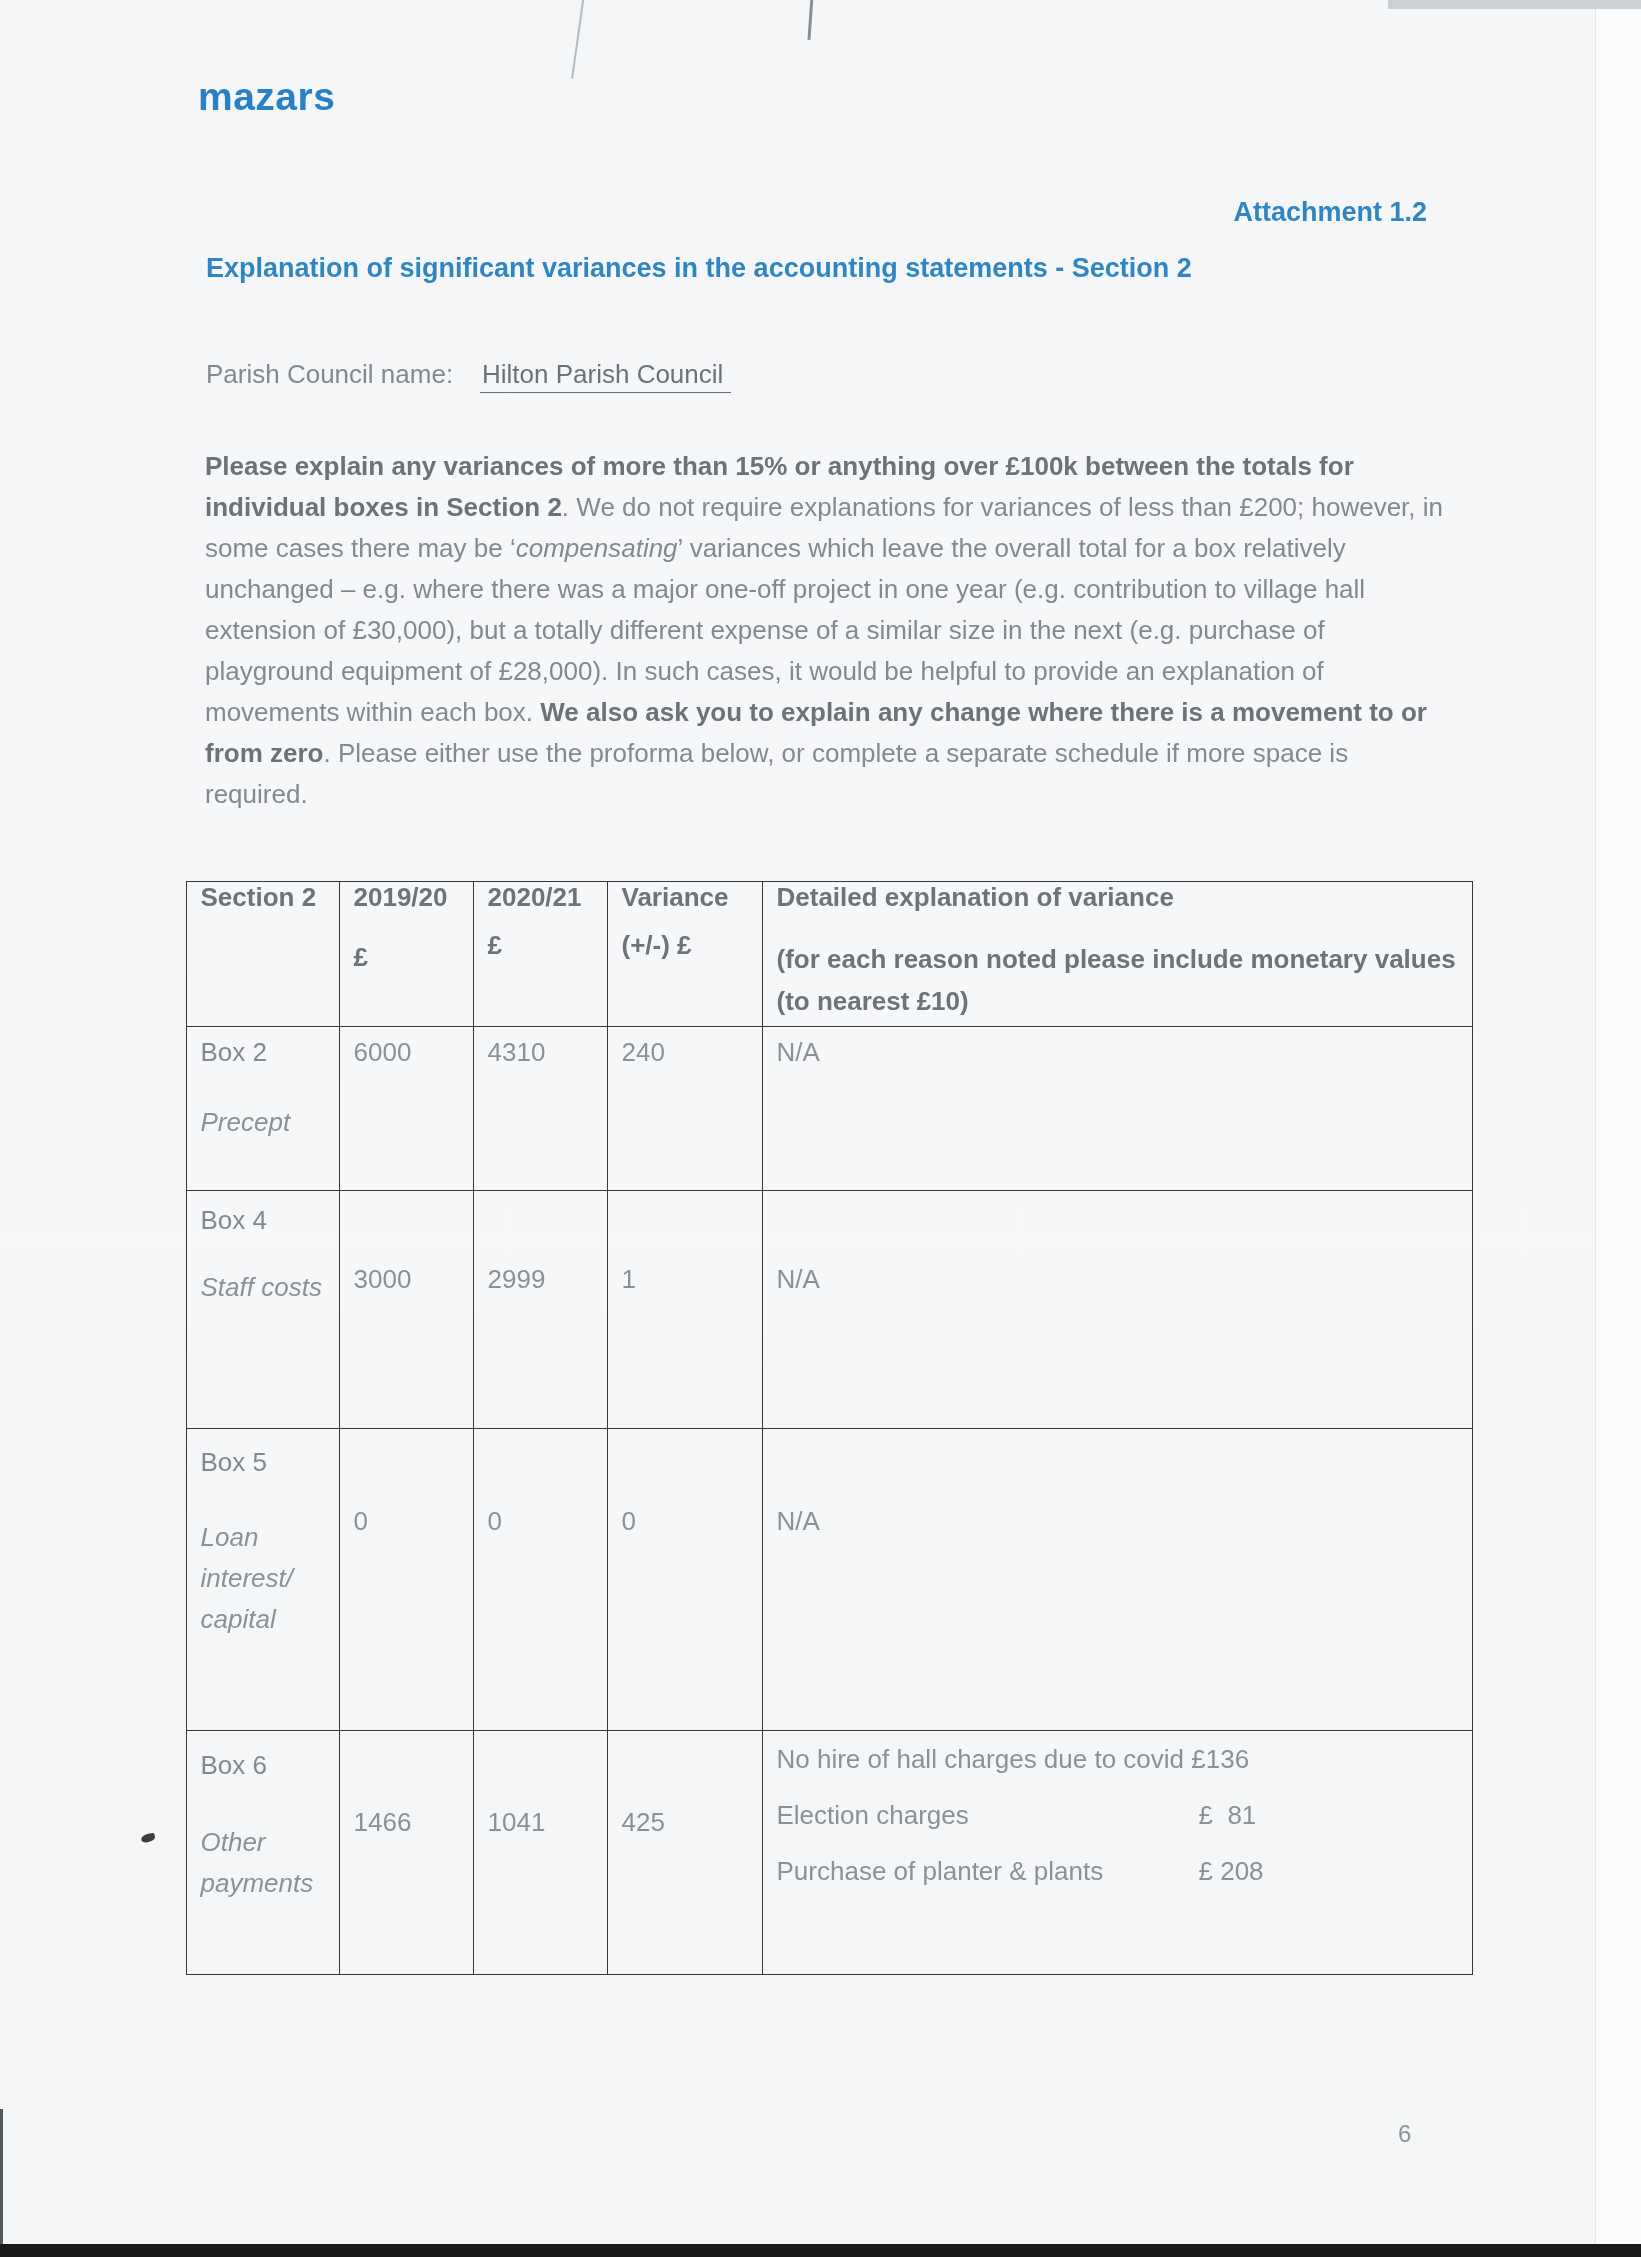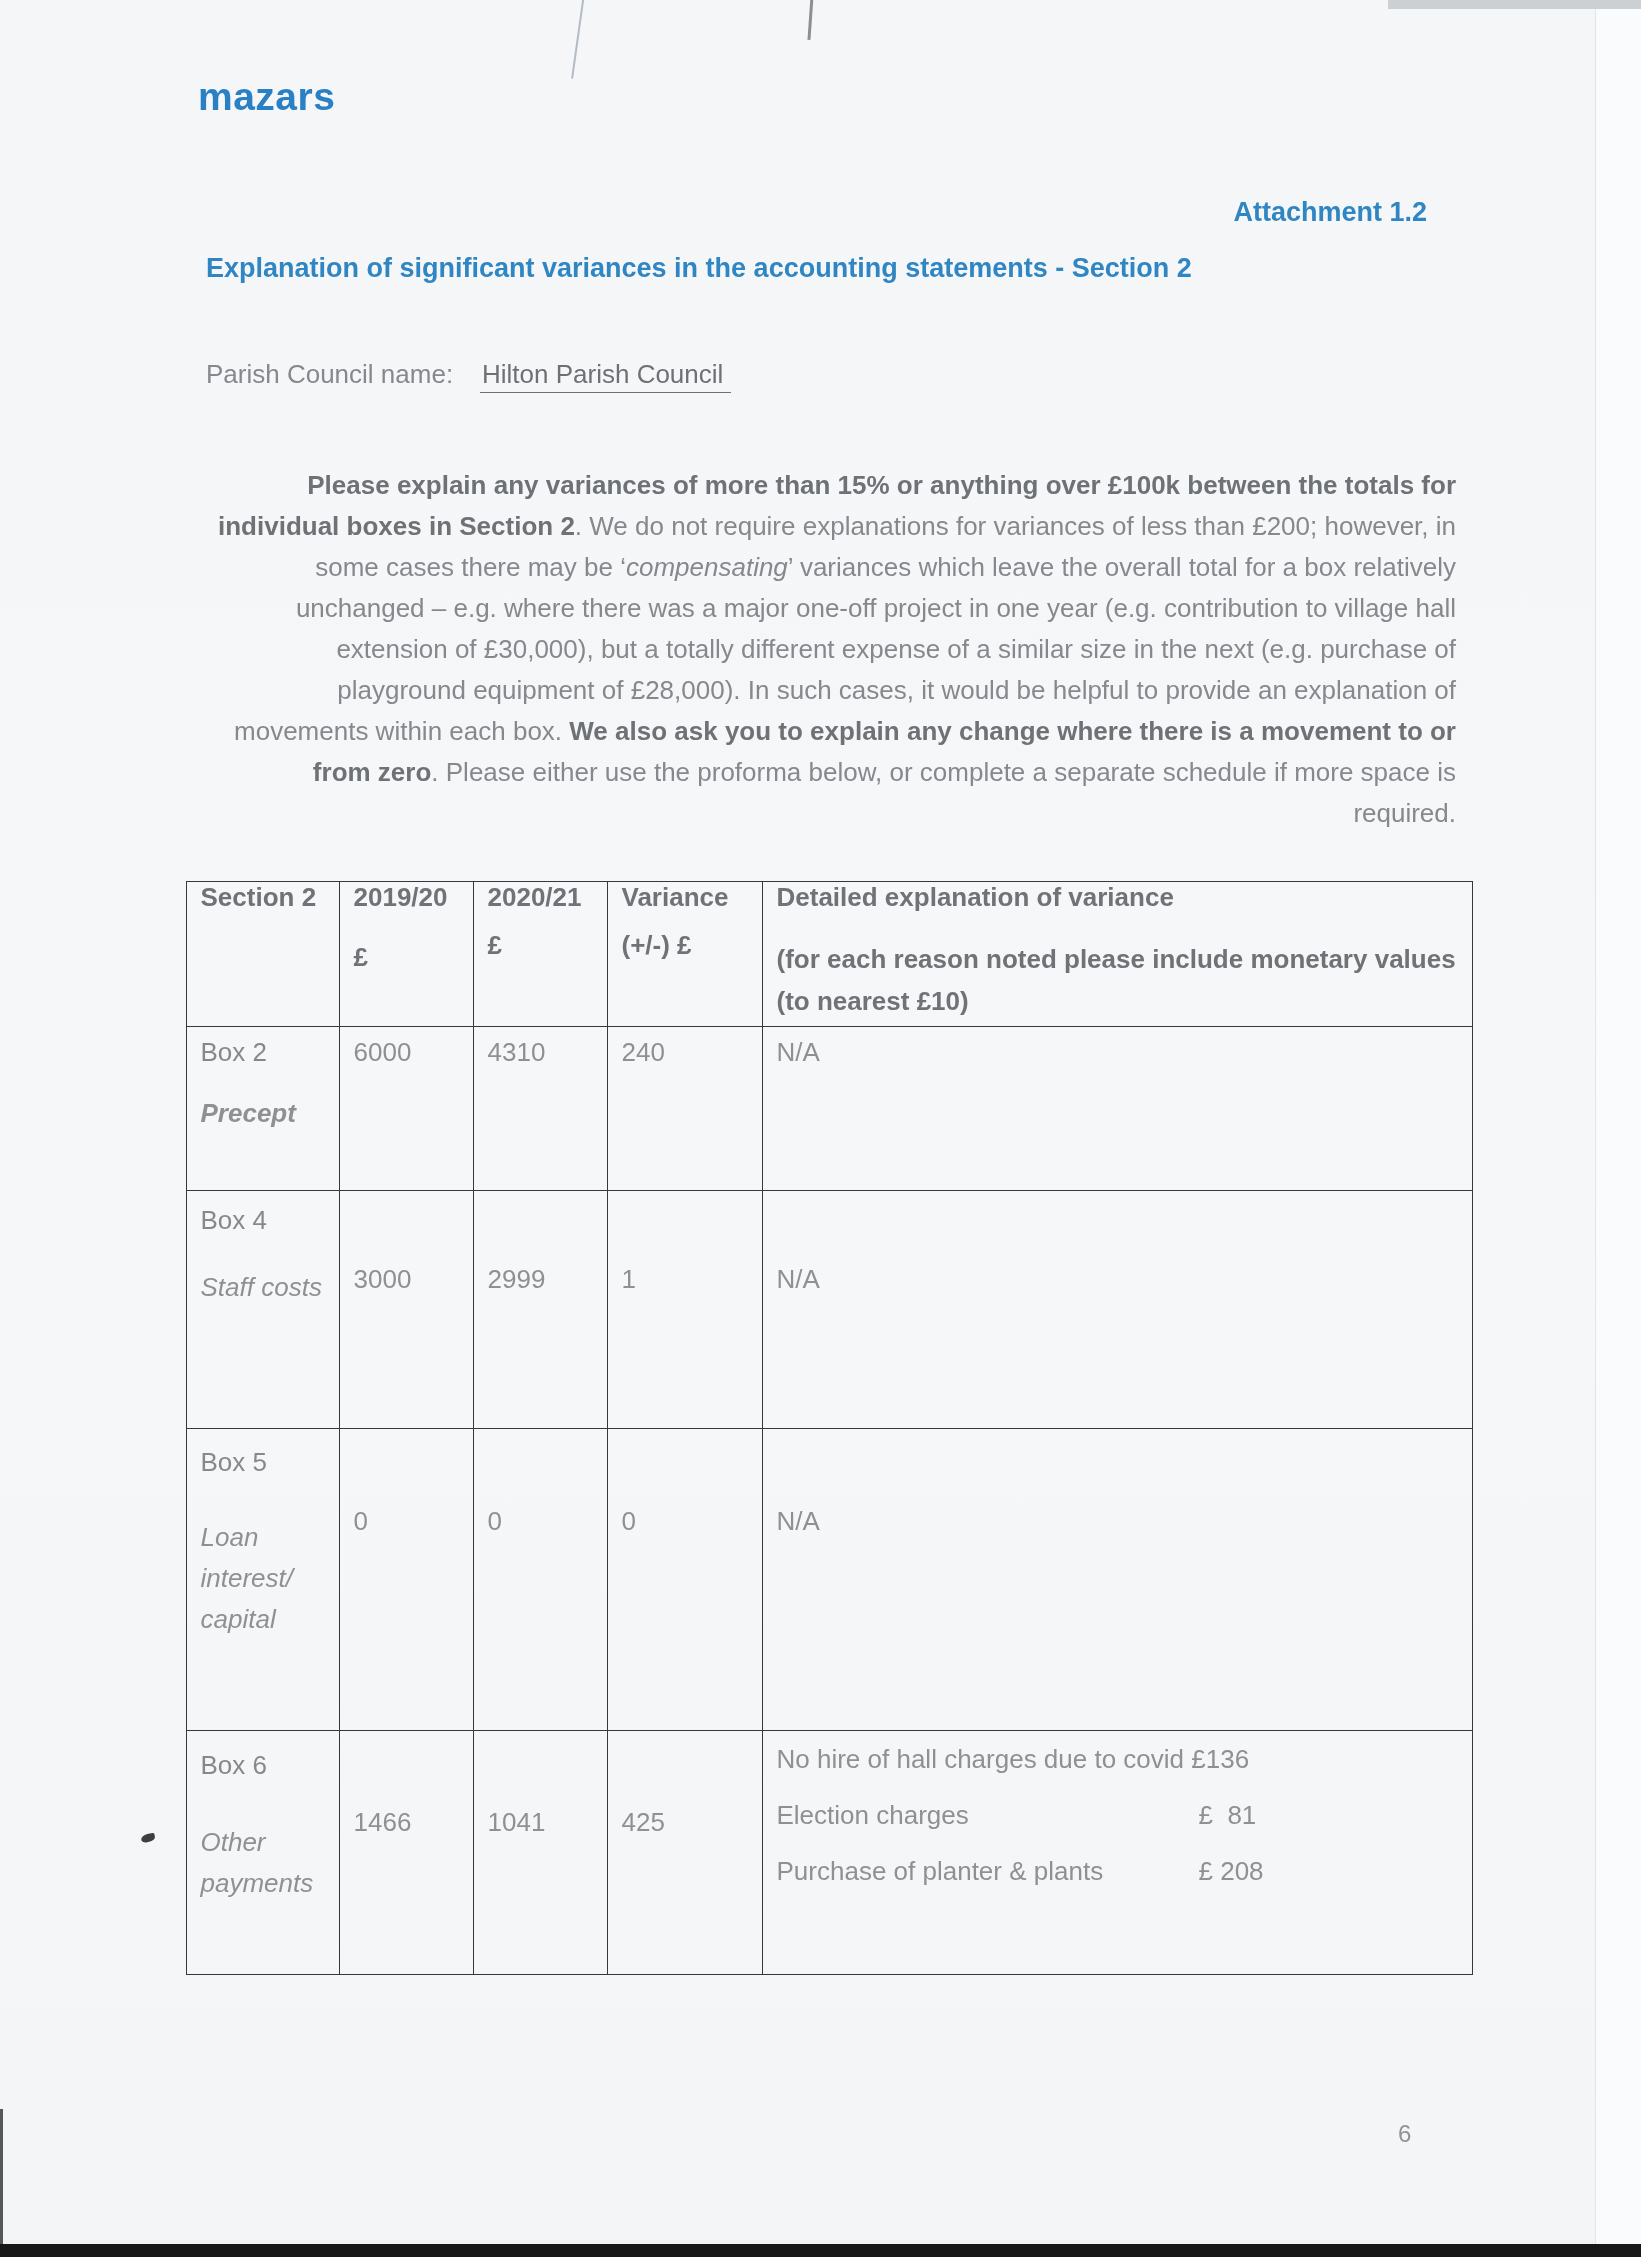--- a/index.html
+++ b/index.html
@@ -27,22 +27,22 @@
   }
   .parish-line{
     position:absolute;left:206px;top:359px;font-size:26px;color:#85898d;
   }
   .parish-value{
     color:#6d7175;border-bottom:1.9px solid #6d7175;
     margin-left:27px;padding:0 7.7px 2.9px 1.9px;
   }
   
   .intro{
-    position:absolute;left:205px;top:465px;width:1251px;
-    font-size:26px;line-height:41px;color:#85898d;text-align:right;
+    position:absolute;left:205px;top:446px;width:1251px;
+    font-size:26px;line-height:41px;color:#85898d;text-align:left;
   }
   .intro .b{font-weight:bold;color:#6e7276;}
   .intro .i{font-style:italic;}
   
   table.variance{
     position:absolute;left:186px;top:881px;
     border-collapse:collapse;table-layout:fixed;
     font-size:26px;color:#8d9194;
   }
   table.variance td{
@@ -58,21 +58,21 @@
   .expl-note{margin-top:25px;line-height:42px;}
   .box-label{color:#85898c;}
   .sub{font-style:italic;line-height:41px;color:#8d9194;}
   
   .r1 td{height:153px;}
   .r2 td{height:156px;}
   .r3 td{height:164px;}
   .r4 td{height:224px;}
   .r5 td{height:167px;}
   .hdr td{height:144px;}
-  .r1 .box-cell{padding-top:9.7px;}  .r1 .sub{margin-top:25px;font-weight:bold;}
+  .r1 .box-cell{padding-top:9.7px;}  .r1 .sub{margin-top:34px;}
   .r1 .val{padding-top:9.7px;}       .r1 .expl{padding-top:9.7px;}
   .r2 .box-cell{padding-top:10.6px;}  .r2 .sub{margin-top:21px;}
   .r2 .val{padding-top:54px;}       .r2 .expl{padding-top:54px;}
   .r3 .box-cell{padding-top:14.5px;}  .r3 .sub{margin-top:31px;}
   .r3 .val{padding-top:73px;}       .r3 .expl{padding-top:73px;}
   .r4 .box-cell{padding-top:18.3px;}  .r4 .sub{margin-top:39px;}
   .r4 .val{padding-top:77px;}       .r4 .expl{padding-top:77px;}
   .r5 .box-cell{padding-top:19.3px;}  .r5 .sub{margin-top:41px;}
   .r5 .val{padding-top:76px;}       .r5 .expl{padding-top:13.5px;}
   .expl-line{position:relative;margin-bottom:25px;white-space:nowrap;}

